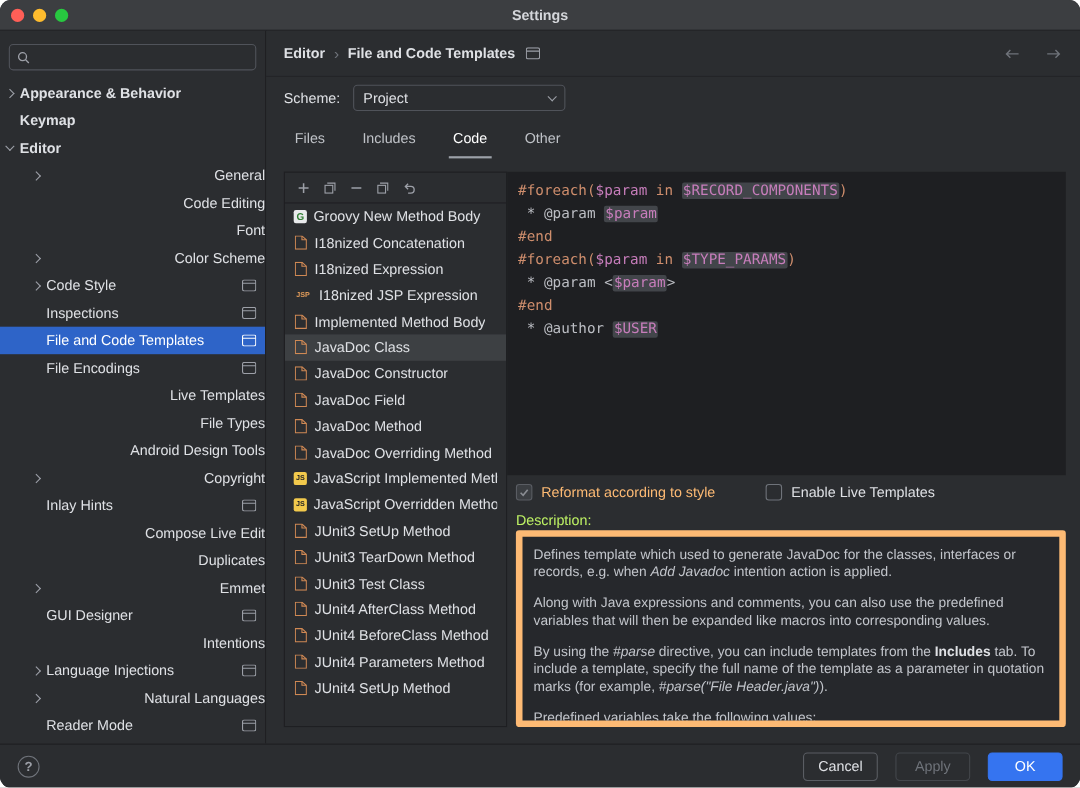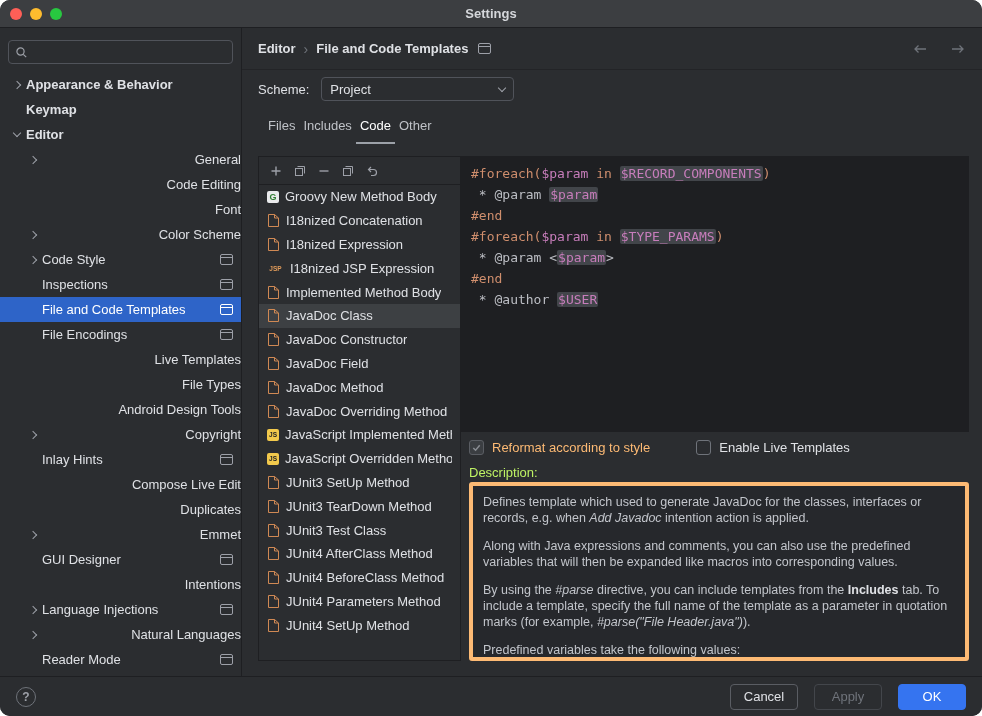--- a/index.html
+++ b/index.html
@@ -12,21 +12,21 @@
   .tl { width:12px; height:12px; border-radius:50%; display:inline-block; }
   .tl.red { background:#ff5f57; } .tl.yellow { background:#febc2e; } .tl.green { background:#28c840; }
   .win-title { font-size:13px; font-weight:bold; color:#d5d7db; }
 
   
   .sidebar { position:absolute; top:28px; left:0; bottom:40px; width:242px; background:#2b2d30; border-right:1px solid #1e1f22; overflow:hidden; }
   .search { margin:12px 8px 8px 8px; height:24px; border:1px solid #50535a; border-radius:4px; display:flex; align-items:center; padding:0 6px; gap:5px; }
   .search input { flex:1; background:transparent; border:none; outline:none; color:#dfe1e5; font-size:13px; font-family:"Liberation Sans",sans-serif; min-width:0; }
   .tree { margin-top:8px; }
   .tree-row { height:25px; display:flex; align-items:center; font-size:13px; color:#dfe1e5; cursor:default; }
-  .tree-row.lvl0 { padding-left:8px; }
+  .tree-row.lvl0 { }
   .tree-row.lvl1 { padding-left:24px;justify-content:space-between; }
   .tree-row.bold .tree-label { font-weight:bold; }
   .tree-row.selected { background:#2e64c8; color:#ffffff; }
   .chev-box { width:18px; min-width:18px; display:flex; align-items:center; justify-content:center; }
   .chev { display:inline-block; width:6px; height:6px; border-right:1.4px solid #9da0a8; border-bottom:1.4px solid #9da0a8; }
   .chev.r { transform:rotate(-45deg); }
   .chev.d { transform:rotate(45deg); margin-top:-3px; }
   .tree-label { white-space:nowrap; overflow:hidden; }
   .gear { margin-left:auto; margin-right:8px; color:#9da0a8; display:flex; align-items:center; }
   .tree-row.selected .gear { color:#ffffff; }
@@ -37,21 +37,21 @@
   .crumb { font-size:13px; font-weight:bold; color:#dfe1e5; }
   .crumb-sep { color:#6f737a; margin:0 8px; font-size:14px; }
   .crumb-icon { margin-left:10px; color:#9da0a8; display:flex; align-items:center; }
   .nav-arrows { margin-left:auto; display:flex; gap:22px; color:#6f737a; }
   .nav-arrows span { cursor:pointer; display:flex; align-items:center; }
 
   .scheme-row { position:absolute; top:44px; left:0; right:0; height:34px; display:flex; align-items:center; padding:0 16px; }
   .scheme-label { font-size:13px; color:#dfe1e5; }
   .select { margin-left:12px; width:193px; height:24px; border:1px solid #50535a; border-radius:4px; background:#2b2d30; display:flex; align-items:center; justify-content:space-between; padding:0 8px; font-size:13px; color:#dfe1e5; cursor:pointer; }
 
-  .tabs-row { position:absolute; top:80px; left:0; right:0; height:36px; display:flex; align-items:stretch; padding:0 22px; }
+  .tabs-row { position:absolute; top:80px; left:0; right:0; height:36px; display:flex; align-items:stretch; padding:0 22px; gap:26px; }
   .tab { display:flex; align-items:center; padding:0 4px; font-size:13px; color:#bfc2c7; cursor:pointer; border-bottom:2px solid transparent; }
   .tab.active { color:#ffffff; border-bottom-color:#9ca1a8; }
 
   
   .panel { position:absolute; top:128px; left:16px; width:711px; height:505px; display:flex; }
   .list-col { width:203px; min-width:203px; border:1px solid #1e1f22; display:flex; flex-direction:column; overflow:hidden; }
   .list-toolbar { height:28px; min-height:28px; display:flex; align-items:center; gap:10px; padding:0 10px; border-bottom:1px solid #1e1f22; color:#9da0a8; }
   .tb-icon { display:flex; align-items:center; cursor:pointer; }
   .list-scroll { flex:1; overflow:hidden; }
   .list-item { height:23.8px; display:flex; align-items:center; gap:6px; padding:0 8px; font-size:13px; color:#dfe1e5; white-space:nowrap; overflow:hidden; cursor:default; }
@@ -71,21 +71,21 @@
   .tok-varhl { color:#c77dbb; background:#42454a; border-radius:2px; padding:0 1px; }
 
   .options-row { height:30px; min-height:30px; display:flex; align-items:center; gap:46px; padding-left:8px; }
   .cb { display:flex; align-items:center; gap:8px; cursor:pointer; }
   .cb-box { width:15px; height:15px; border:1px solid #6f737a; border-radius:3px; display:flex; align-items:center; justify-content:center; background:transparent; }
   .cb.disabled .cb-box { border-color:#5a5d63; background:#3b3e42; }
   .cb-label { font-size:13px; color:#dfe1e5; }
   .cb.disabled .cb-label { color:#fdba74; }
 
   .desc-label-row { height:20px; min-height:20px; display:flex; align-items:center; padding-left:8px; font-size:13px; color:#bef264; }
-  .desc-box { flex:1; margin-left:8px; background:#26282c; border:4px solid #fdba74; border-radius:3px; padding:8px 10px; font-size:12.5px; line-height:16px; color:#c2c5cb; overflow:hidden; }
+  .desc-box { flex:1; margin-left:8px; background:#26282c; border:6px solid #fdba74; border-radius:3px; padding:8px 10px; font-size:12.5px; line-height:16px; color:#c2c5cb; overflow:hidden; }
   .desc-p { margin-bottom:12px; }
   .desc-p:last-child { margin-bottom:0; }
   .desc-p b { color:#dfe1e5; }
 
   
   .footer { position:absolute; left:0; right:0; bottom:0; height:40px; background:#2b2d30; border-top:1px solid #1e1f22; display:flex; align-items:center; padding:0 16px; }
   .help-btn { width:20px; height:20px; border:1px solid #6f737a; border-radius:50%; color:#9da0a8; font-size:12px; font-weight:bold; display:flex; align-items:center; justify-content:center; cursor:pointer; }
   .footer-spacer { flex:1; }
   .btn { width:68px; height:26px; border-radius:4px; font-size:13px; font-family:"Liberation Sans",sans-serif; display:flex; align-items:center; justify-content:center; cursor:pointer; margin-left:16px; }
   .btn.secondary { background:transparent; border:1px solid #5a5d63; color:#dfe1e5; }

